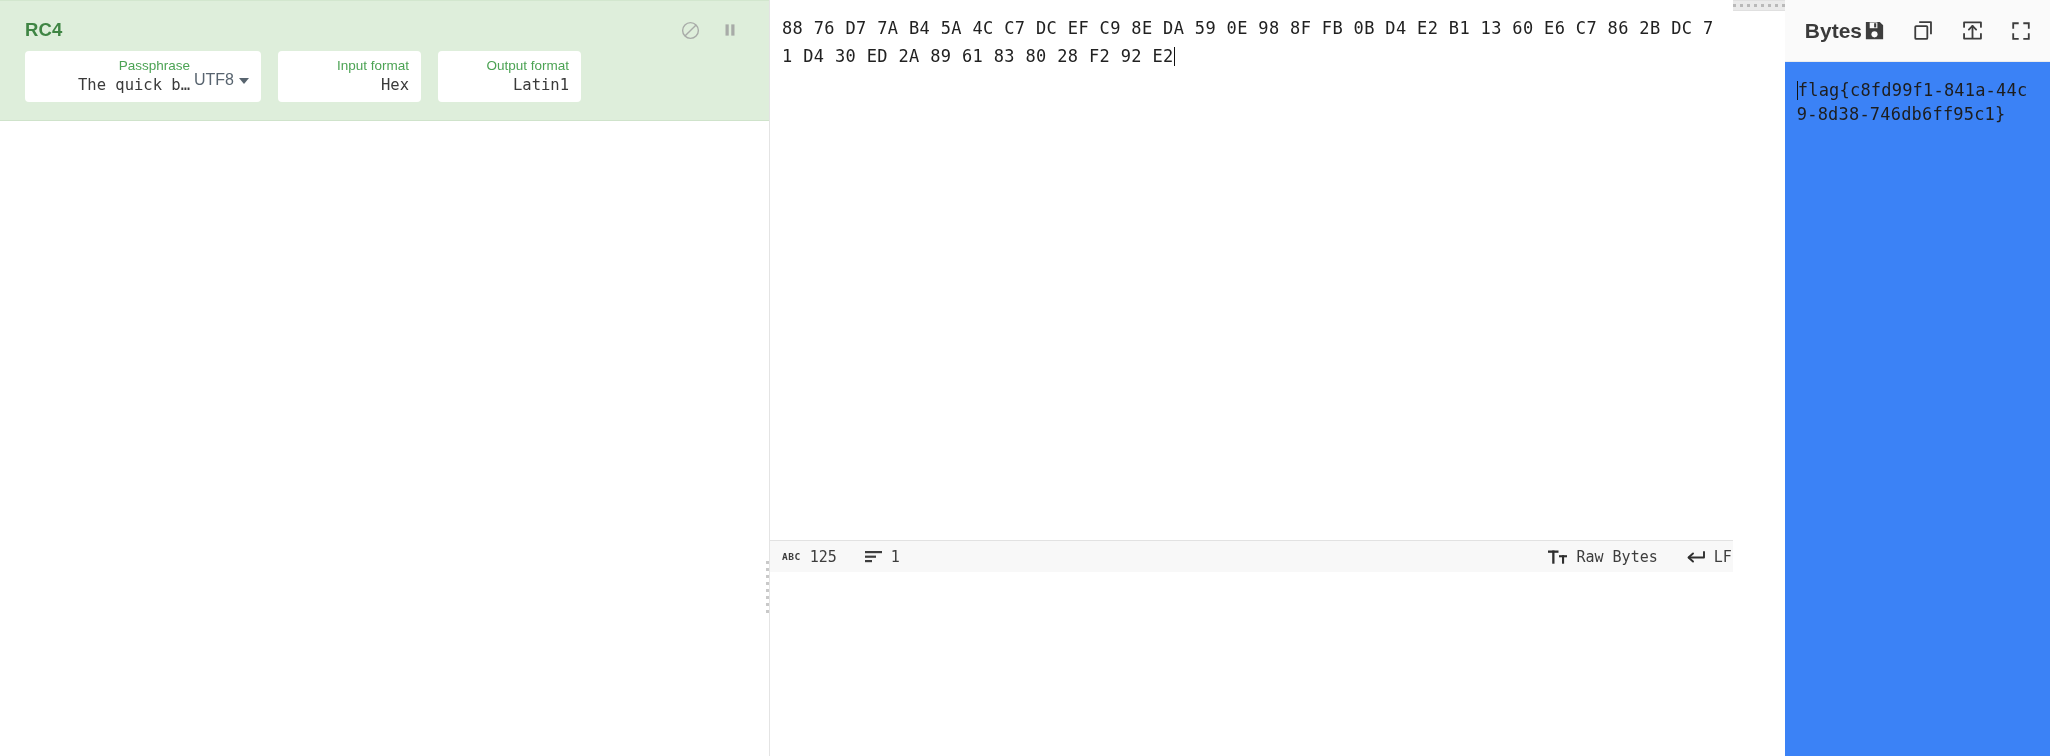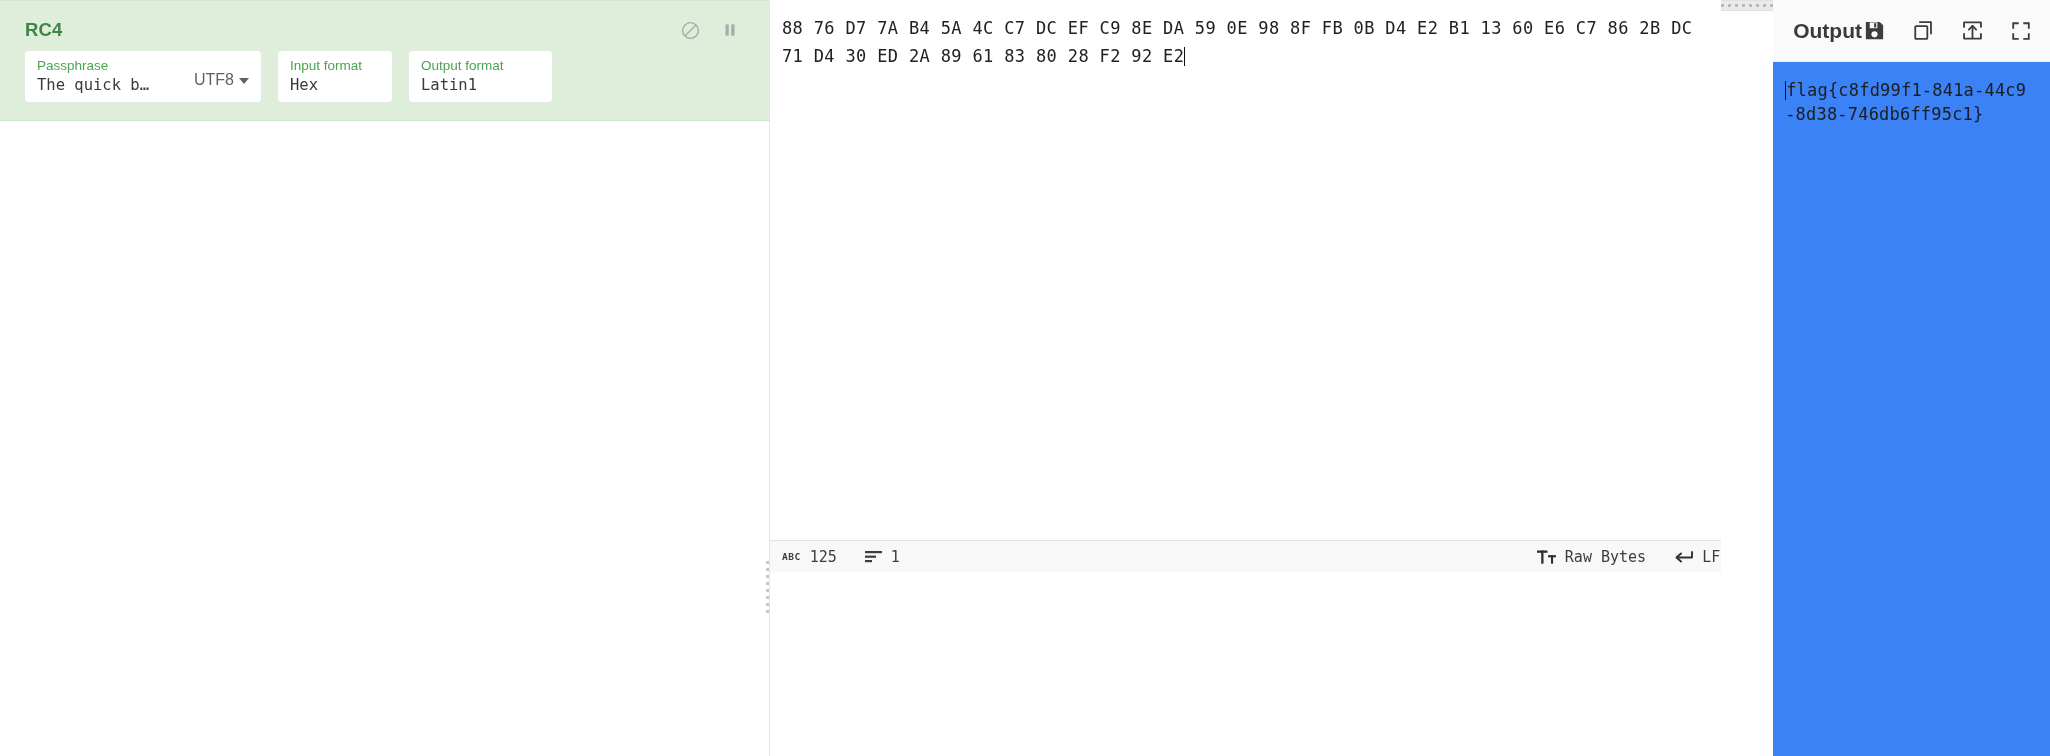--- a/index.html
+++ b/index.html
@@ -70,20 +70,21 @@
     justify-content: center;
     cursor: pointer;
   }
   .op-icon svg { display: block; }
 
   .op-args {
     display: flex;
     align-items: flex-start;
     gap: 17px;
     padding: 0 25px;
+    text-align: right;
   }
 
   .arg-field {
     background: #ffffff;
     border-radius: 4px;
     height: 51px;
     padding: 7px 12px 0 12px;
     position: relative;
     display: flex;
     flex-direction: column;
@@ -133,21 +134,21 @@
   }
   .caret-down {
     width: 0; height: 0;
     border-left: 5px solid transparent;
     border-right: 5px solid transparent;
     border-top: 6px solid #58646f;
     display: inline-block;
     margin-top: 2px;
   }
 
-  #arg-input-format  { width: 114px; }
+  #arg-input-format  { width: 143px; }
   #arg-output-format { width: 143px; }
 
   .recipe-body {
     flex: 1;
     background: #ffffff;
   }
 
   
   #io-pane {
     position: relative;
@@ -442,21 +443,21 @@
           <i></i>
           <i></i>
           <i></i>
           <i></i>
           <i></i>
       </span>
     </div>
 
     <div id="output-pane">
       <div id="output-head">
-        <div id="output-title">Output</div>
+        <div id="output-title">Bytes</div>
 
         <div class="out-icons">
 
           <span class="out-icon">
             <svg width="23" height="23" viewBox="0 0 24 24" fill="#3d3d3d">
               <path d="M3 3h14.5L21 6.5V21H3V3z"></path>
               <rect x="7" y="3.6" width="8" height="6" fill="#fafafa"></rect>
               <rect x="11.6" y="4.4" width="2.2" height="4.4" fill="#3d3d3d"></rect>
               <circle cx="12" cy="16" r="3.2" fill="#fafafa"></circle>
             </svg>

